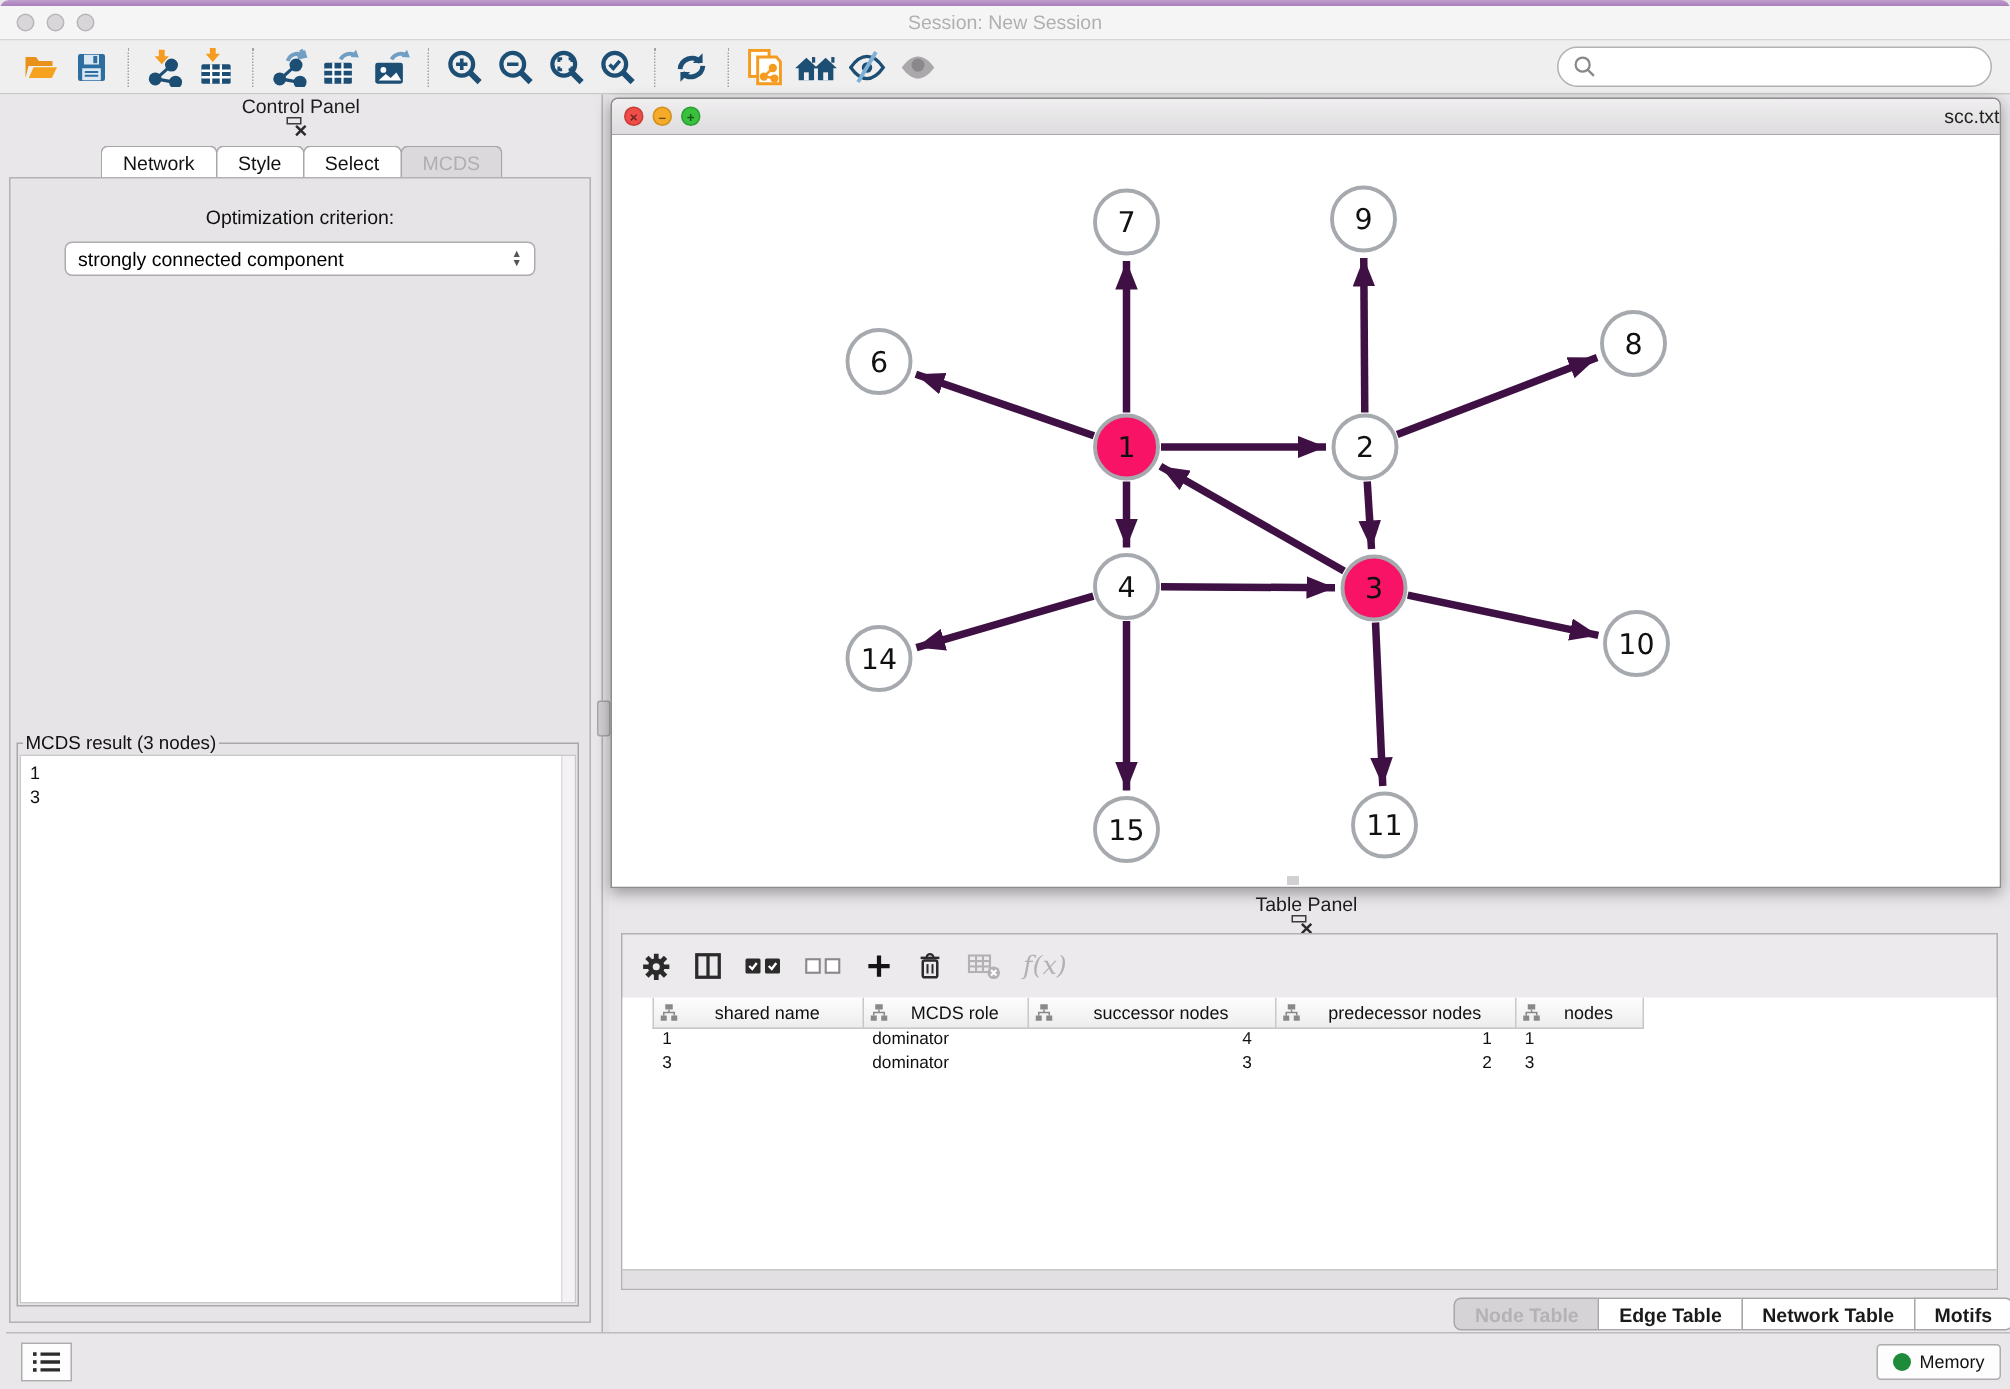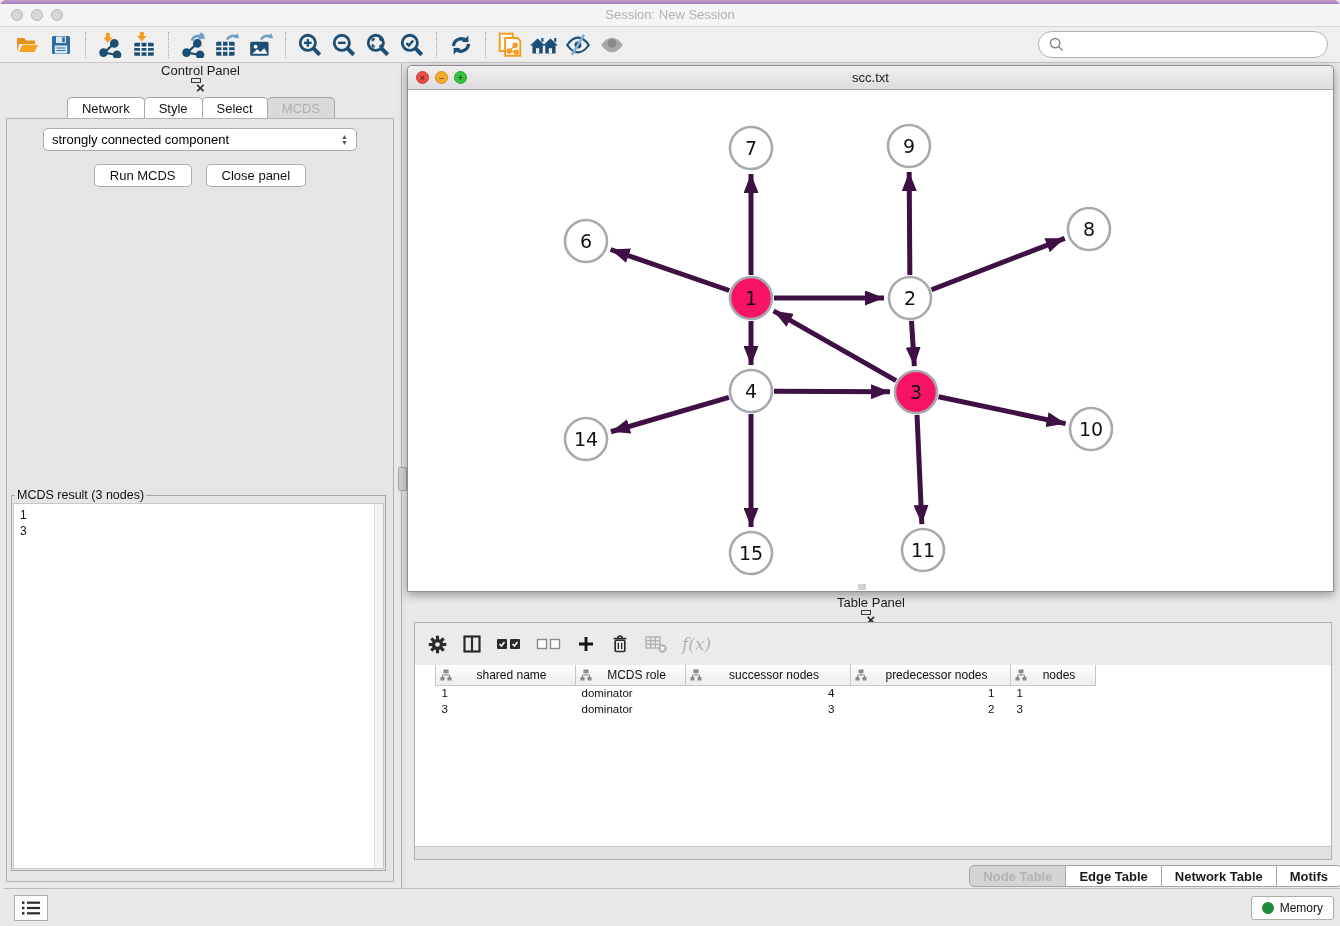--- a/index.html
+++ b/index.html
@@ -63,21 +63,21 @@
     border:1px solid #c9c7c9; font-size:12px; color:#111; padding:3px 6px; line-height:16px; }
   .mcds-scroll { position:absolute; right:0; top:0; width:9px; height:100%;
     background:#f4f2f4; border-left:1px solid #ddd; }
 
   
   .netwin { position:absolute; left:1px; top:2px; width:927px; height:527px; background:#fff;
     border:1px solid #8e8c8e; border-radius:5px 5px 0 0; box-shadow:0 3px 10px rgba(0,0,0,.35); }
   .netbar { height:24px; background:linear-gradient(#efeeef,#dededе) #e8e7e8; background:linear-gradient(#efeeef,#dedddе); 
     background:linear-gradient(#f0eff0,#dedcde); border-bottom:1px solid #aaa8aa; position:relative;
     border-radius:5px 5px 0 0; }
-  .netbar .ntitle { position:absolute; left:0; right:0; top:4px; text-align:center; font-size:13px; color:#222; }
+  .netbar .ntitle { position:absolute; left:0; right:0; top:4px; text-align:right; font-size:13px; color:#222; }
   .lights { position:absolute; left:8px; top:5px; display:flex; gap:6px; }
   .light { width:13px; height:13px; border-radius:50%; font-size:9px; font-weight:700;
     color:rgba(0,0,0,.55); text-align:center; line-height:13px; }
   .light.red { background:#ef4d48; border:1px solid #c93a36; }
   .light.yel { background:#f6ab28; border:1px solid #d18f1c; }
   .light.grn { background:#39c13e; border:1px solid #2a9e31; }
   .netcanvas { position:relative; width:925px; height:501px; background:#fff; overflow:hidden; }
   .canvas-grip { position:absolute; left:450px; bottom:1px; width:8px; height:6px; background:#d2d0d2; }
 
   
@@ -303,30 +303,27 @@
       <span class="float-ic"></span>
       <span class="close-ic">×</span>
     </div>
     <div class="cp-tabs" id="cp-tabs">
         <button class="tab">Network</button>
         <button class="tab">Style</button>
         <button class="tab">Select</button>
         <button class="tab sel">MCDS</button>
       </div>
     <div class="cp-box">
+      <div class="opt-label">Optimization criterion:</div>
       <div class="selectbox">
         <span class="sval">strongly connected component</span>
         <span class="stepper">
             <span>▲</span>
             <span>▼</span>
           </span>
-      </div>
-      <div class="btnrow">
-        <button class="pushbtn">Run MCDS</button>
-        <button class="pushbtn">Close panel</button>
       </div>
       <fieldset class="mcds">
         <legend>MCDS result (3 nodes)</legend>
         <div class="mcds-area" id="mcds-lines">
           <div class="mcds-scroll"></div>
         <div>1</div>
             <div>3</div>
           </div>
       </fieldset>
     </div>

